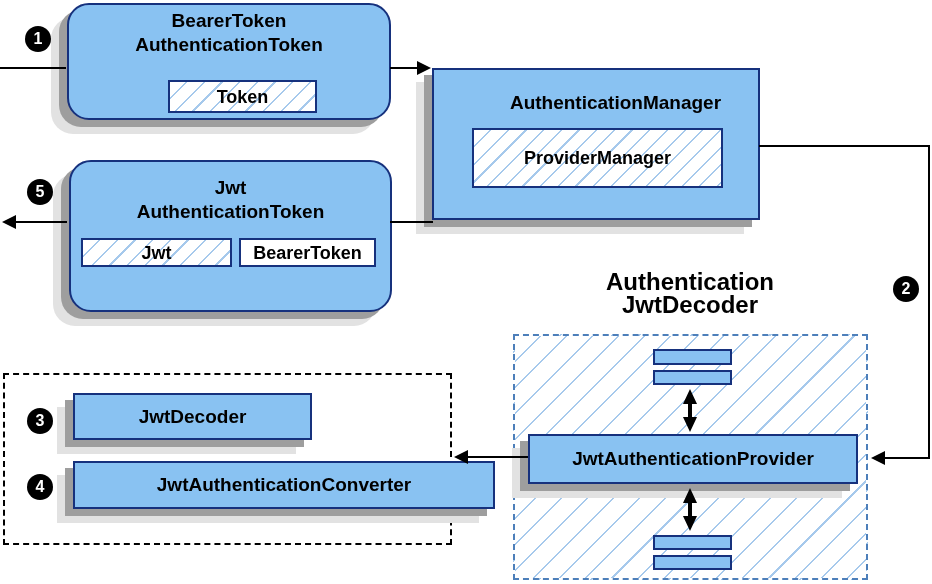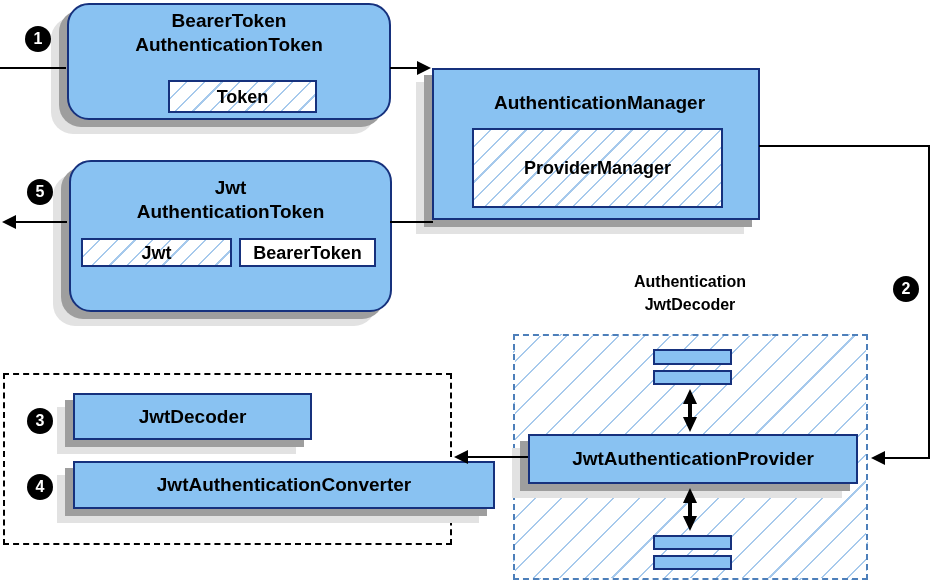--- a/index.html
+++ b/index.html
@@ -27,21 +27,21 @@
   .box-title{font-weight:bold;font-size:19px;line-height:24px;text-align:center;width:100%;}
   .label-center{display:flex;align-items:center;justify-content:center;font-weight:bold;font-size:19px;}
   .dashed-black{border:2px dashed #000000;}
   .dashed-blue{border:2px dashed #4d7fba;}
   .badge{
     width:26px;height:26px;border-radius:50%;background:#000000;color:#ffffff;
     font-weight:bold;font-size:16px;line-height:26px;text-align:center;z-index:6;
   }
   .bar{background:#89c2f2;border:2px solid #16317d;}
   #wires{position:absolute;left:0;top:0;z-index:5;pointer-events:none;}
-  .group-title{font-weight:bold;font-size:16px;line-height:23px;text-align:center;}
+  .group-title{font-weight:bold;font-size:24px;line-height:23px;text-align:center;}
 </style>
 </head>
 <body>
 
 <div id="stage">
 
   <div class="abs dashed-blue hatch-coarse" style="left:513px;top:334px;width:355px;height:246px;z-index:1;"></div>
 
   <div class="abs dashed-black" style="left:3px;top:373px;width:449px;height:172px;z-index:1;"></div>
 
@@ -54,24 +54,24 @@
     <div class="abs box-title" style="left:0;top:4px;">
       <div>BearerToken</div>
       <div>AuthenticationToken</div>
     </div>
     <div class="abs chip hatch-fine" style="left:83px;top:75px;width:149px;height:33px;margin-left:16px;">
       <span>Token</span>
     </div>
   </div>
 
   <div class="abs box-blue" style="left:432px;top:68px;width:328px;height:152px;z-index:2;">
-    <div class="abs box-title" style="left:0;top:21px;padding-left:7px;">
+    <div class="abs box-title" style="left:16px;top:21px;padding-left:7px;">
       <span>AuthenticationManager</span>
     </div>
-    <div class="abs chip hatch-fine" style="left:38px;top:58px;width:251px;height:80px;">
+    <div class="abs chip hatch-fine" style="left:38px;top:58px;width:251px;height:60px;">
       <span>ProviderManager</span>
     </div>
   </div>
 
   <div class="abs box-blue rounded" style="left:69px;top:160px;width:323px;height:152px;z-index:2;">
     <div class="abs box-title" style="left:0;top:14px;">
       <div>Jwt</div>
       <div>AuthenticationToken</div>
     </div>
     <div class="abs chip hatch-fine" style="left:10px;top:76px;width:151px;height:29px;">

